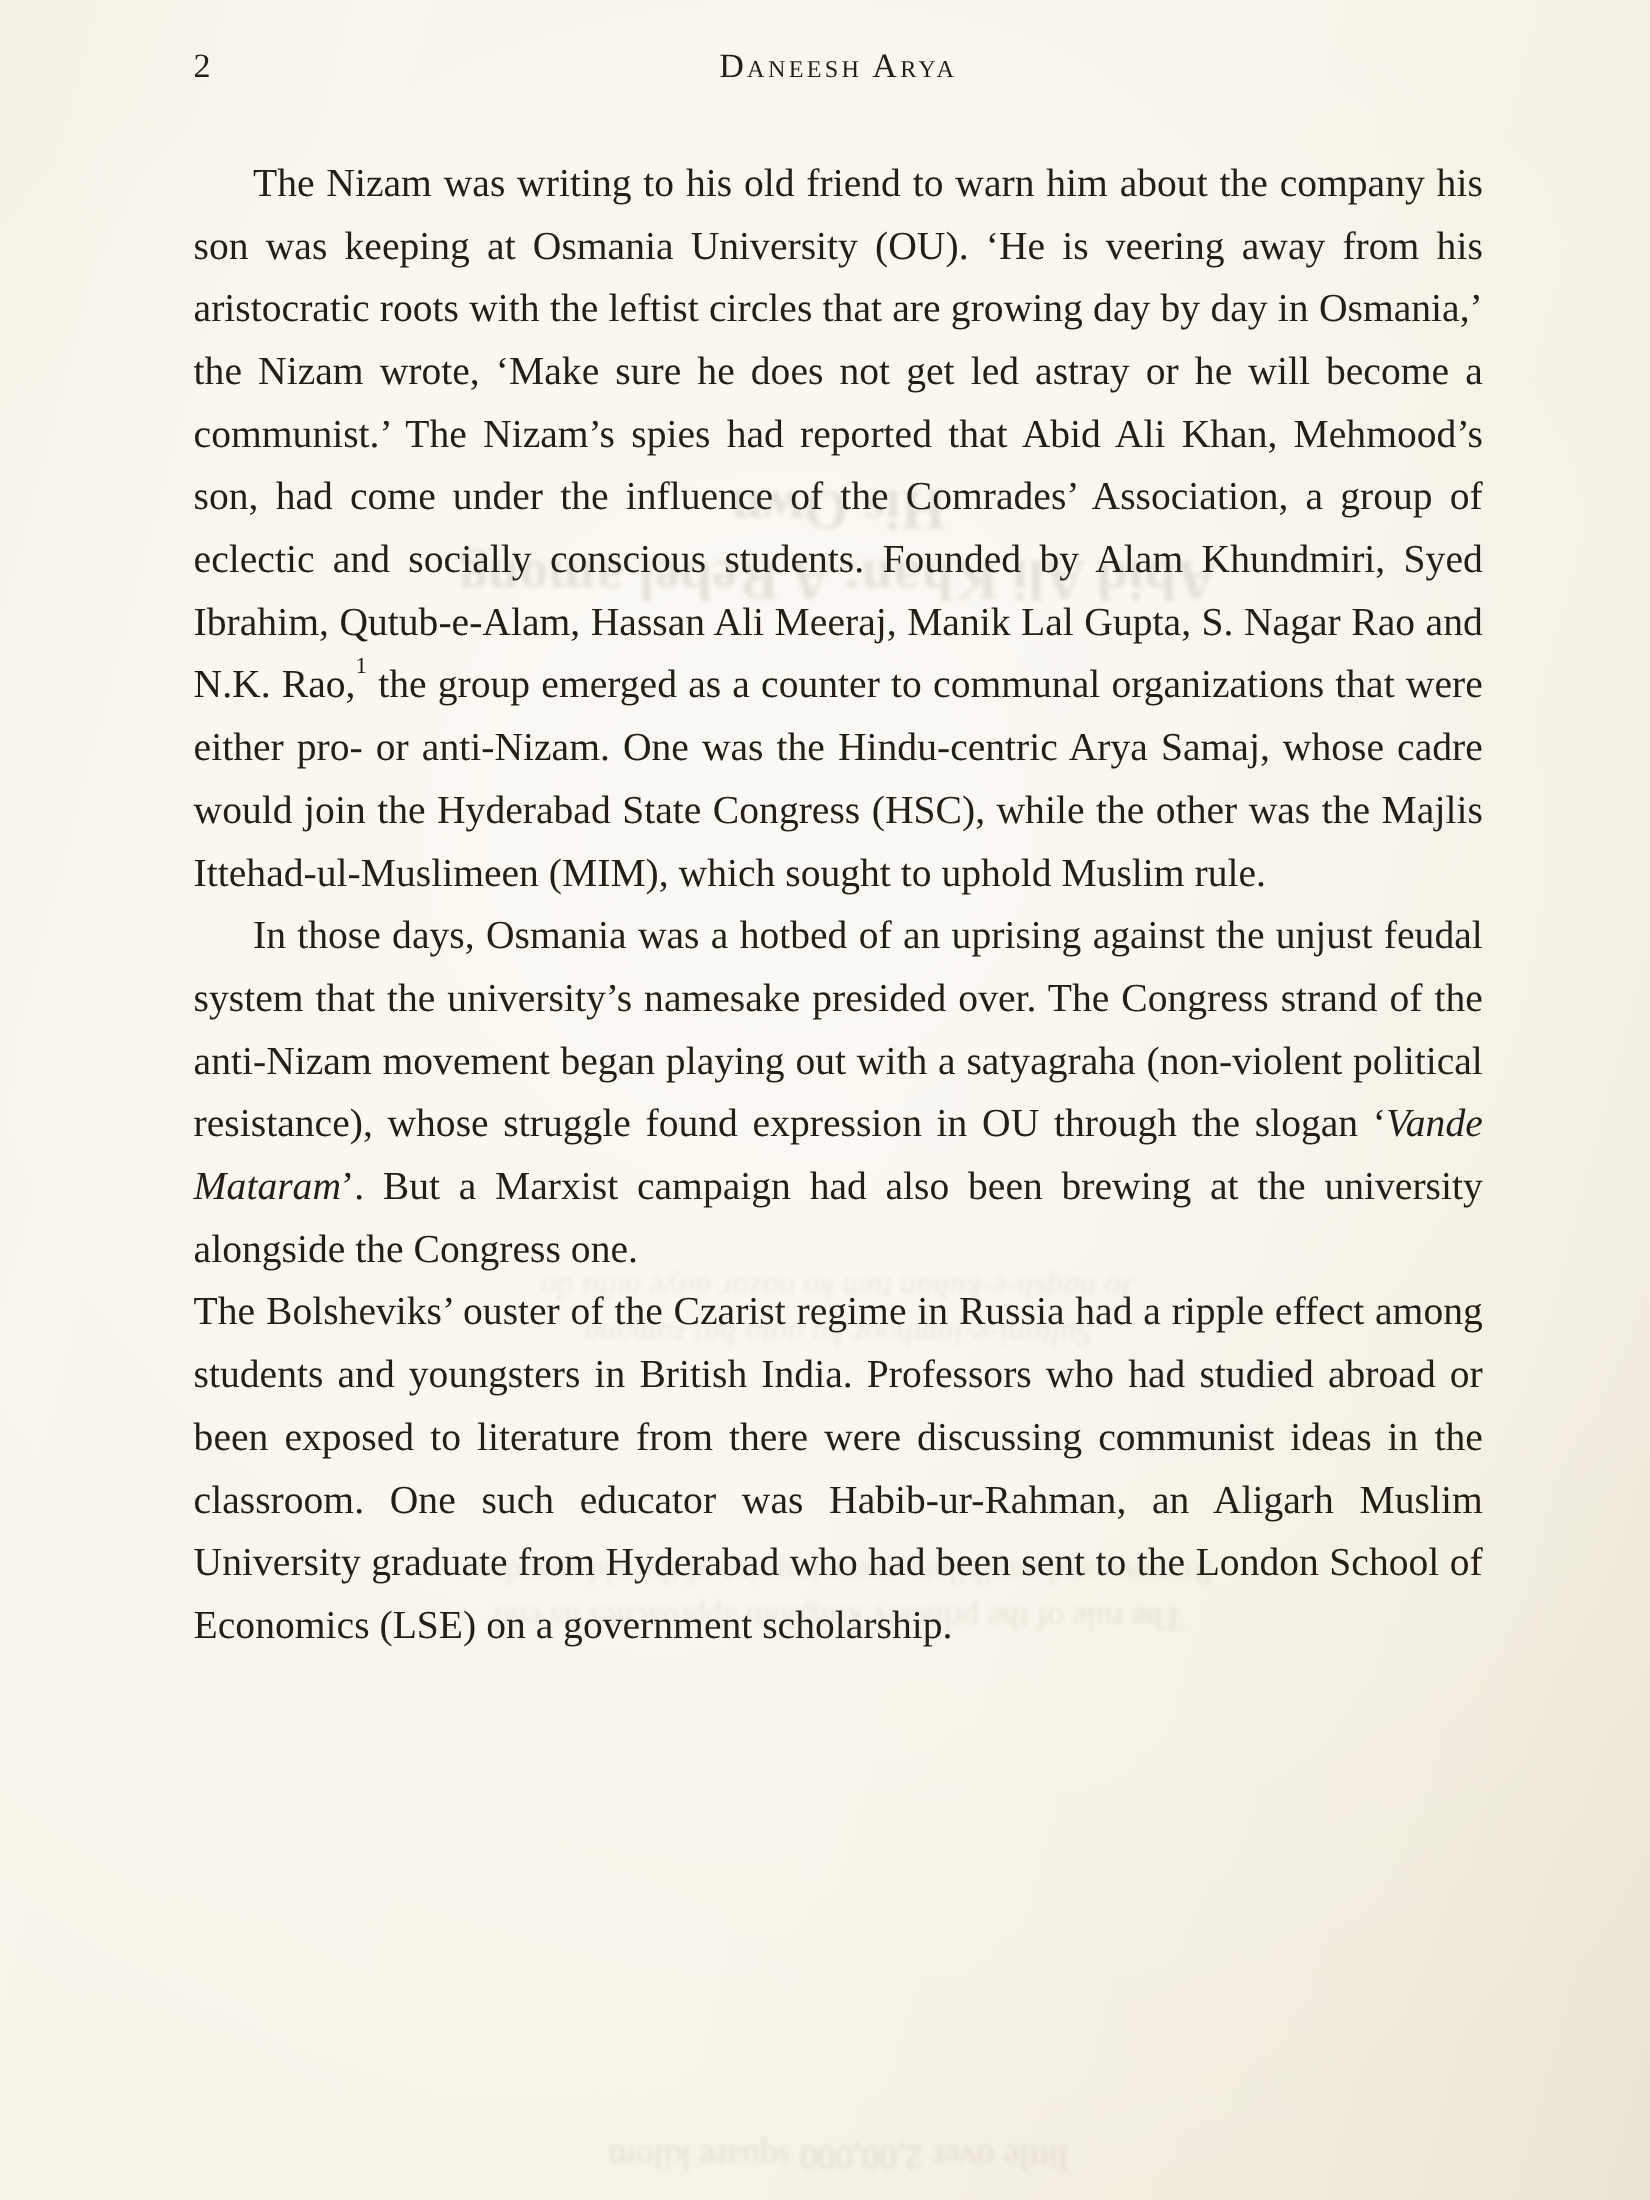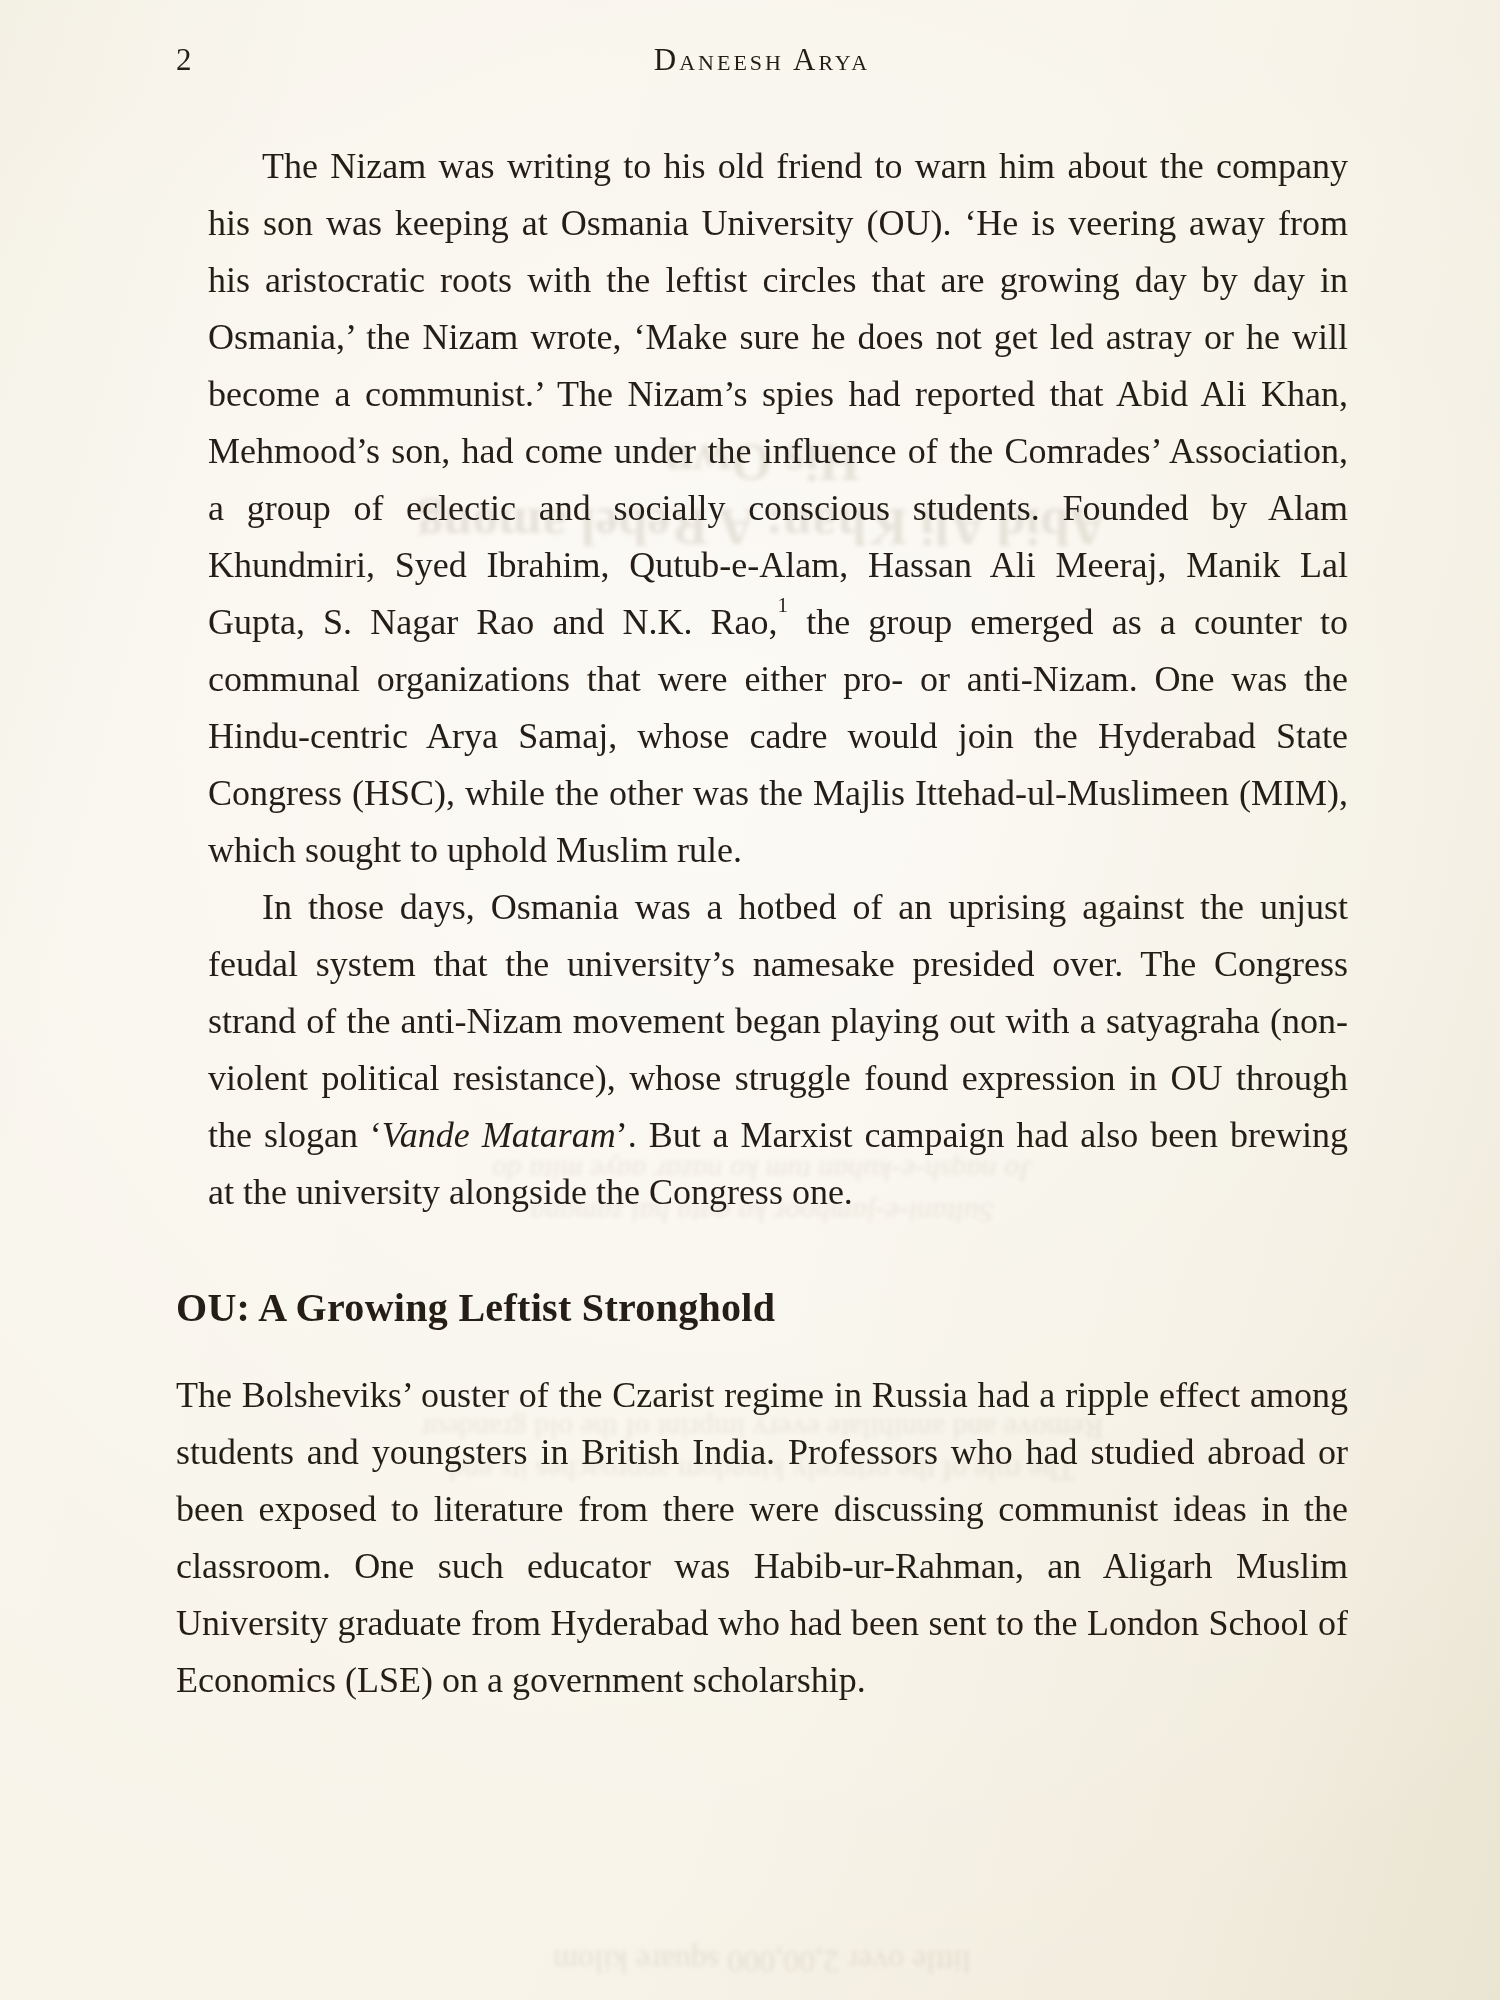--- a/index.html
+++ b/index.html
@@ -37,21 +37,21 @@
   .body-text {
     position: absolute;
     top: 138px;
     left: 176px;
     width: 1172px;
     font-size: 36px;
     line-height: 57px;
     text-align: justify;
   }
   .para { margin: 0; }
-  .indent { text-indent: 54px; margin-left: 32px; }
+  .indent { text-indent: 54px; }
   sup.footnote {
     font-size: 0.58em;
     line-height: 0;
     position: relative;
     top: -0.45em;
   }
   .section-heading {
     font-size: 40px;
     line-height: 50px;
     font-weight: bold;
@@ -101,19 +101,18 @@
   <div class="bleed bleed-bottom">
     <div>little over 2,00,000 square kilom</div>
   </div>
 
   <main class="body-text">
 
     <p class="para indent"><span>The Nizam was writing to his old friend to warn him about the company his son was keeping at Osmania University (OU). ‘He is veering away from his aristocratic roots with the leftist circles that are growing day by day in Osmania,’ the Nizam wrote, ‘Make sure he does not get led astray or he will become a communist.’ The Nizam’s spies had reported that Abid Ali Khan, Mehmood’s son, had come under the influence of the Comrades’ Association, a group of eclectic and socially conscious students. Founded by Alam Khundmiri, Syed Ibrahim, Qutub-e-Alam, Hassan Ali Meeraj, Manik Lal Gupta, S. Nagar Rao and N.K. Rao,</span><sup class="footnote">1</sup><span> the group emerged as a counter to communal organizations that were either pro- or anti-Nizam. One was the Hindu-centric Arya Samaj, whose cadre would join the Hyderabad State Congress (HSC), while the other was the Majlis Ittehad-ul-Muslimeen (MIM), which sought to uphold Muslim rule.</span></p>
 
     <p class="para indent"><span>In those days, Osmania was a hotbed of an uprising against the unjust feudal system that the university’s namesake presided over. The Congress strand of the anti-Nizam movement began playing out with a satyagraha (non-violent political resistance), whose struggle found expression in OU through the slogan ‘</span><i>Vande Mataram</i><span>’. But a Marxist campaign had also been brewing at the university alongside the Congress one.</span></p>
 
-    <h2 class="section-heading">OU: A Growing Leftist Stronghold</h2>
 
     <p class="para">The Bolsheviks’ ouster of the Czarist regime in Russia had a ripple effect among students and youngsters in British India. Professors who had studied abroad or been exposed to literature from there were discussing communist ideas in the classroom. One such educator was Habib-ur-Rahman, an Aligarh Muslim University graduate from Hyderabad who had been sent to the London School of Economics (LSE) on a government scholarship.</p>
 
   </main>
 
 </div>
 
 </body></html>

